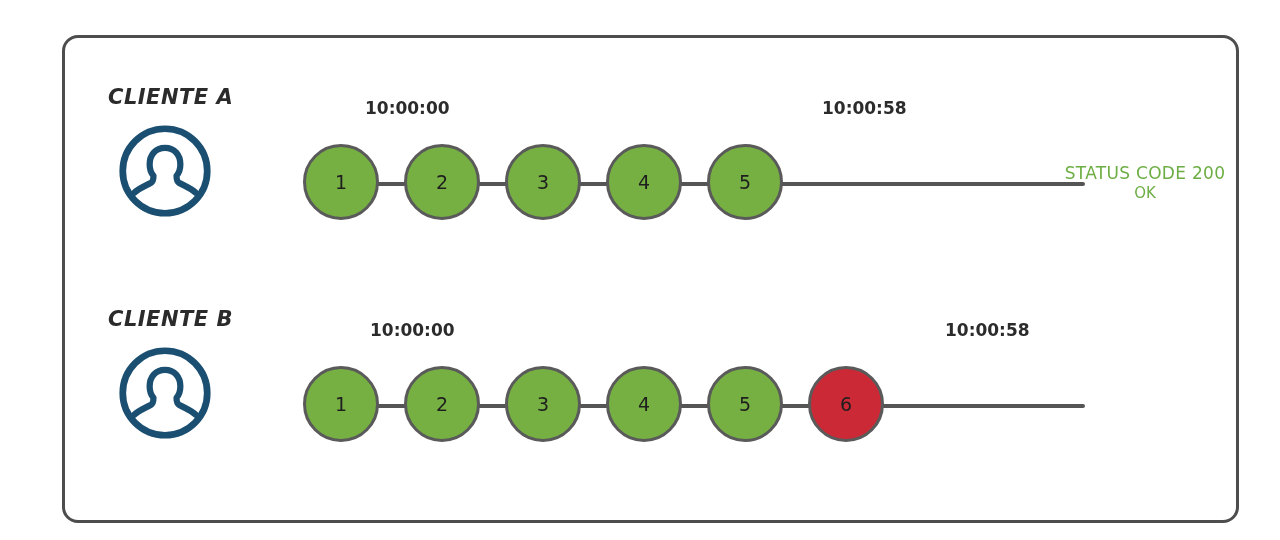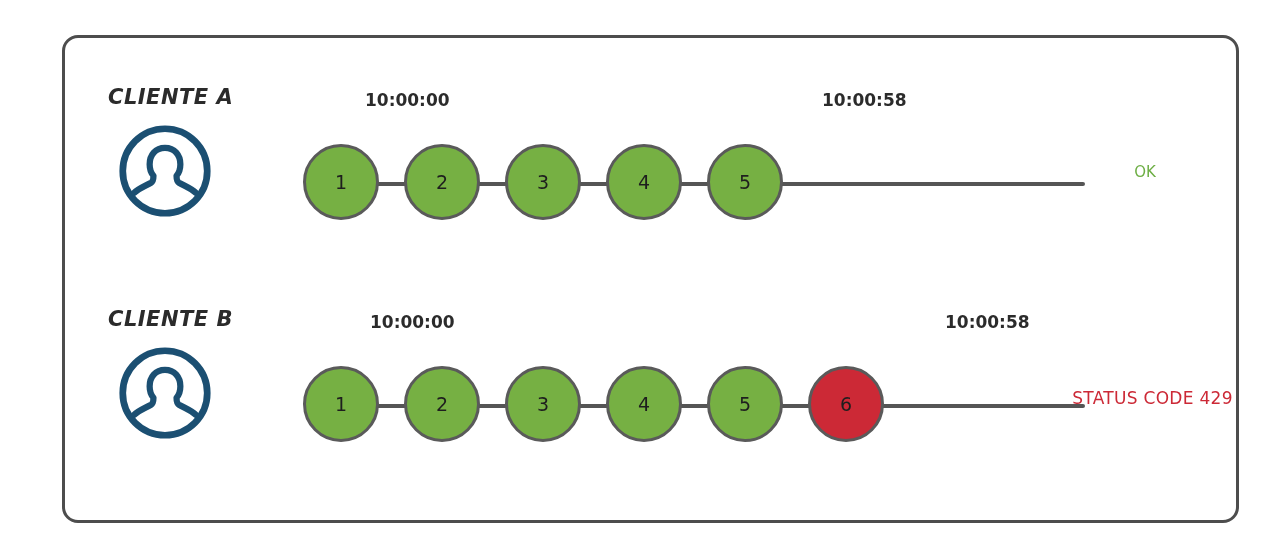--- a/index.html
+++ b/index.html
@@ -91,21 +91,21 @@
     font-family: "DejaVu Sans", sans-serif;
     font-size: 19px;
     color: #1e1e1e;
   }
   .node.ok   { background: #76B043; }
   .node.fail { background: #CC2936; }
 
   
   .timestamp {
     position: absolute;
-    top: 52px;
+    top: 60px;
     font-family: "DejaVu Sans", sans-serif;
     font-size: 17px;
     font-weight: 700;
     color: #2b2b2b;
     white-space: nowrap;
   }
 
   
   .status {
     position: absolute;
@@ -168,20 +168,21 @@
       </div>
       <div class="node ok" style="left:404px;">
         <span>5</span>
       </div>
     </div>
 
     <div class="timestamp" style="left:300px;">10:00:00</div>
     <div class="timestamp" style="left:757px;">10:00:58</div>
 
     <div class="status ok" style="left:965px; top:125px; width:230px;">
+      <span class="code">STATUS CODE 200</span>
       <span class="msg">OK</span>
     </div>
   </div>
 
   <div class="row row-b">
 
     <div class="client-label">CLIENTE B</div>
 
     <div class="avatar">
       <svg viewBox="0 0 100 100" xmlns="http://www.w3.org/2000/svg">
@@ -219,17 +220,16 @@
       </div>
       <div class="node fail" style="left:505px;">
         <span>6</span>
       </div>
     </div>
 
     <div class="timestamp" style="left:305px;">10:00:00</div>
     <div class="timestamp" style="left:880px;">10:00:58</div>
 
     <div class="status fail" style="left:965px; top:128px; width:245px;">
-      <span class="code">STATUS CODE 429</span>
     </div>
   </div>
 
 </div>
 
 </body></html>

